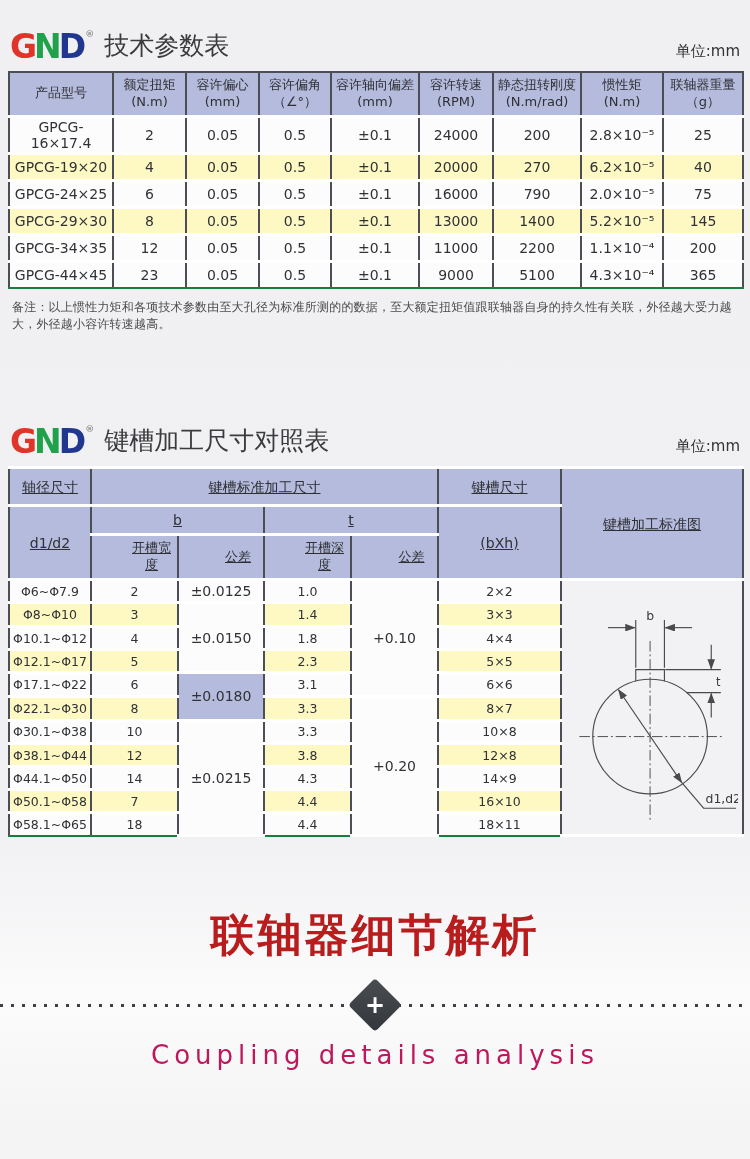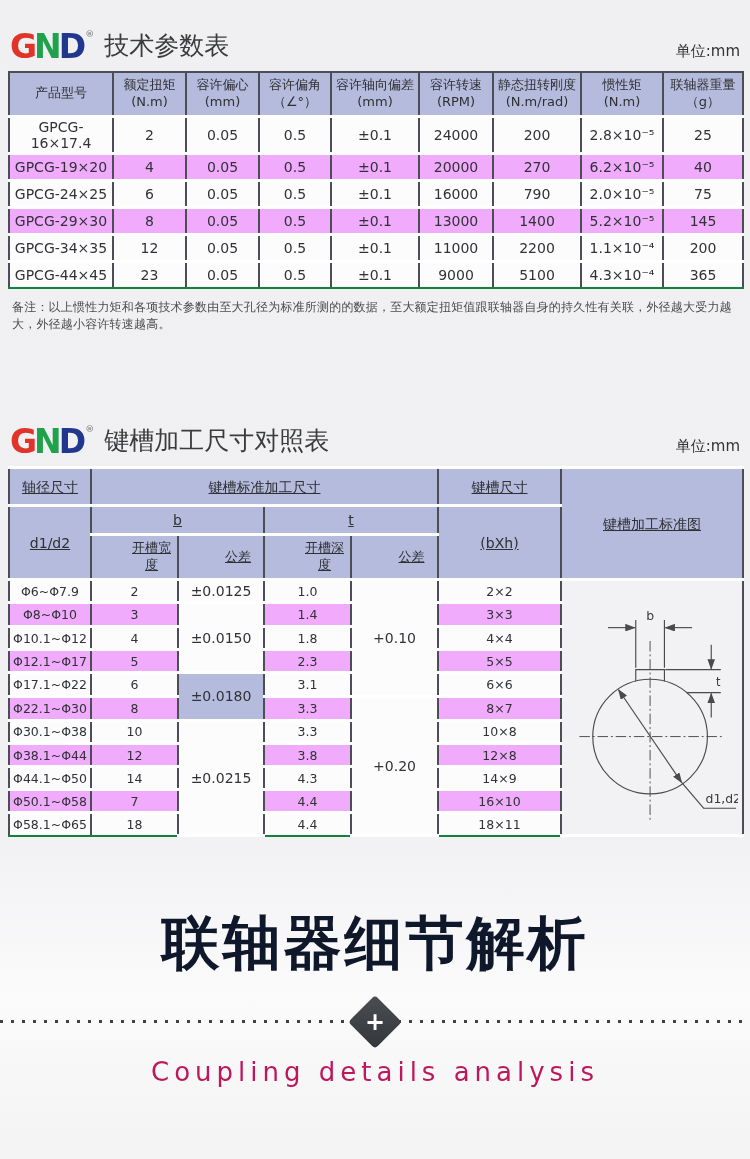--- a/index.html
+++ b/index.html
@@ -35,35 +35,35 @@
     border-top:3px solid #ffffff;
     border-bottom:3px solid #ffffff;
   }
   thead th { border-top:2px solid #4b4e55; }
   tr.last td { border-bottom:2px solid #15803d; }
 
   th { background:#b5bbdc; font-weight:500; font-size:13px; line-height:1.3; white-space:pre-line; padding:4px 1px; color:#2e3034; }
   .t1 thead th { height:42px; }
   .t1 td { font-size:14px; height:27px; padding:1px 2px; }
   tr.odd td  { background:#fcfcfd; }
-  tr.even td { background:#f0abfc; }
+  tr.even td { background:#fef9c3; }
 
   .note { font-size:12px; color:#4b4b4d; margin:10px 4px 0 4px; letter-spacing:0.2px; }
 
   .t2 th { font-size:14px;text-decoration:underline; }
   .t2 .hr1 th { height:38px; }
   .t2 .hr2 th { height:25px; }
   .t2 .hr3 th { height:24px; font-size:13px;padding-left:35px; }
   .t2 td { font-size:12.5px; height:23px; padding:0 2px; }
   .t2 td.cw { background:#fcfcfd !important; font-size:14px; }
   .t2 td.cl { background:#b5bbdc !important; font-size:14px; }
   .t2 td.diagram-cell { background:#f2f2f4 !important; padding:4px 0; }
 
   .hero { margin-top:72px; text-align:center; }
-  .hero-title { font-size:58px; font-weight:900; color:#0f172a; letter-spacing:3px; line-height:1.2; }
+  .hero-title { font-size:44px; font-weight:900; color:#b91c1c; letter-spacing:3px; line-height:1.2; }
   .divider { display:flex; align-items:center; margin:24px 0 16px 0; }
   .dots { flex:1; height:3px; background:repeating-linear-gradient(90deg,#3d4045 0 3px,transparent 3px 11px); }
   .diamond { width:38px; height:38px; background:linear-gradient(135deg,#4a4d52,#33363a); transform:rotate(45deg); margin:0 4px; display:flex; align-items:center; justify-content:center; border-radius:4px; flex:none; }
   .diamond span { transform:rotate(-45deg); color:#ffffff; font-size:24px; font-weight:700; line-height:1; }
   .hero-sub { font-size:26px; color:#be185d; letter-spacing:5px; }
 
   svg text { font-family:"DejaVu Sans","Liberation Sans",sans-serif; }
 </style>
 </head>
 <body>

